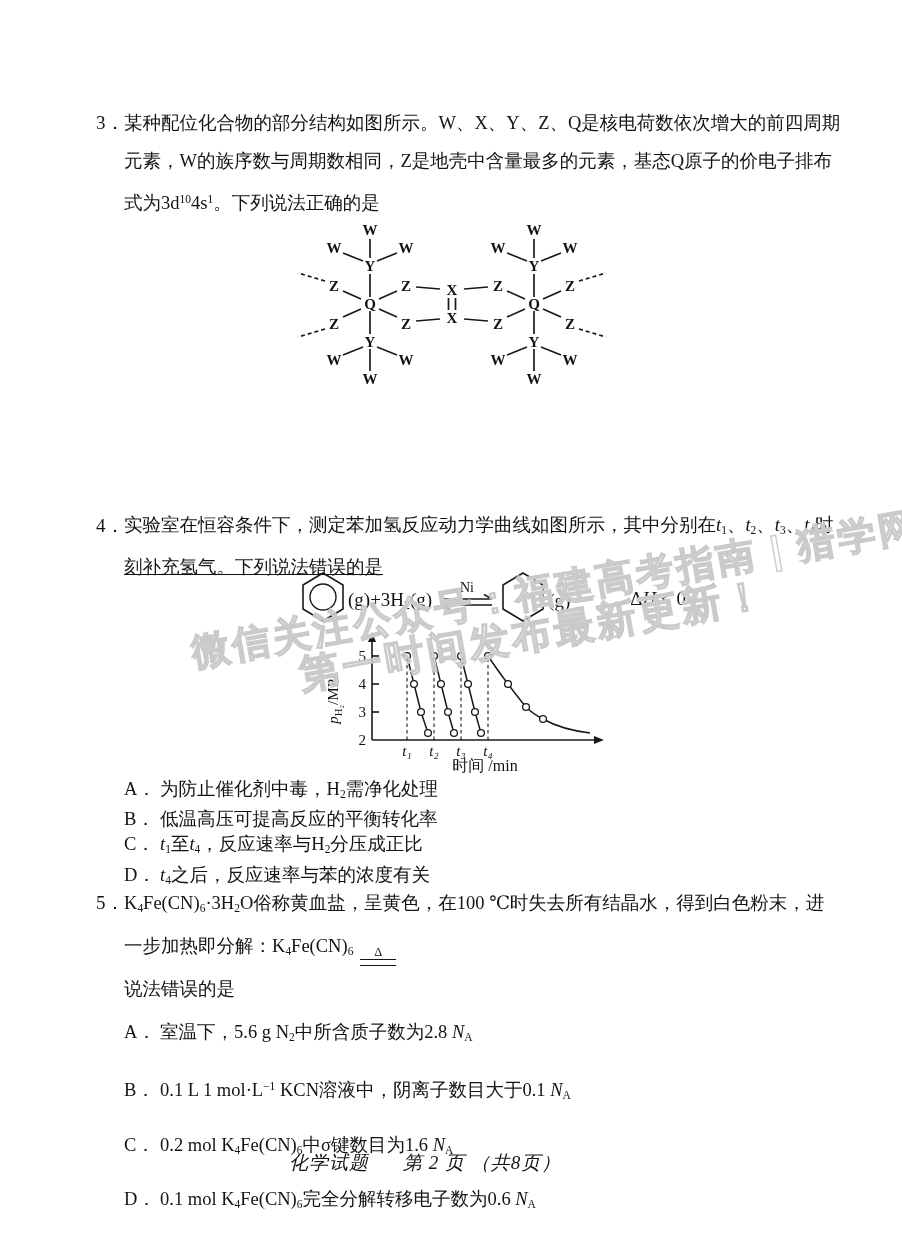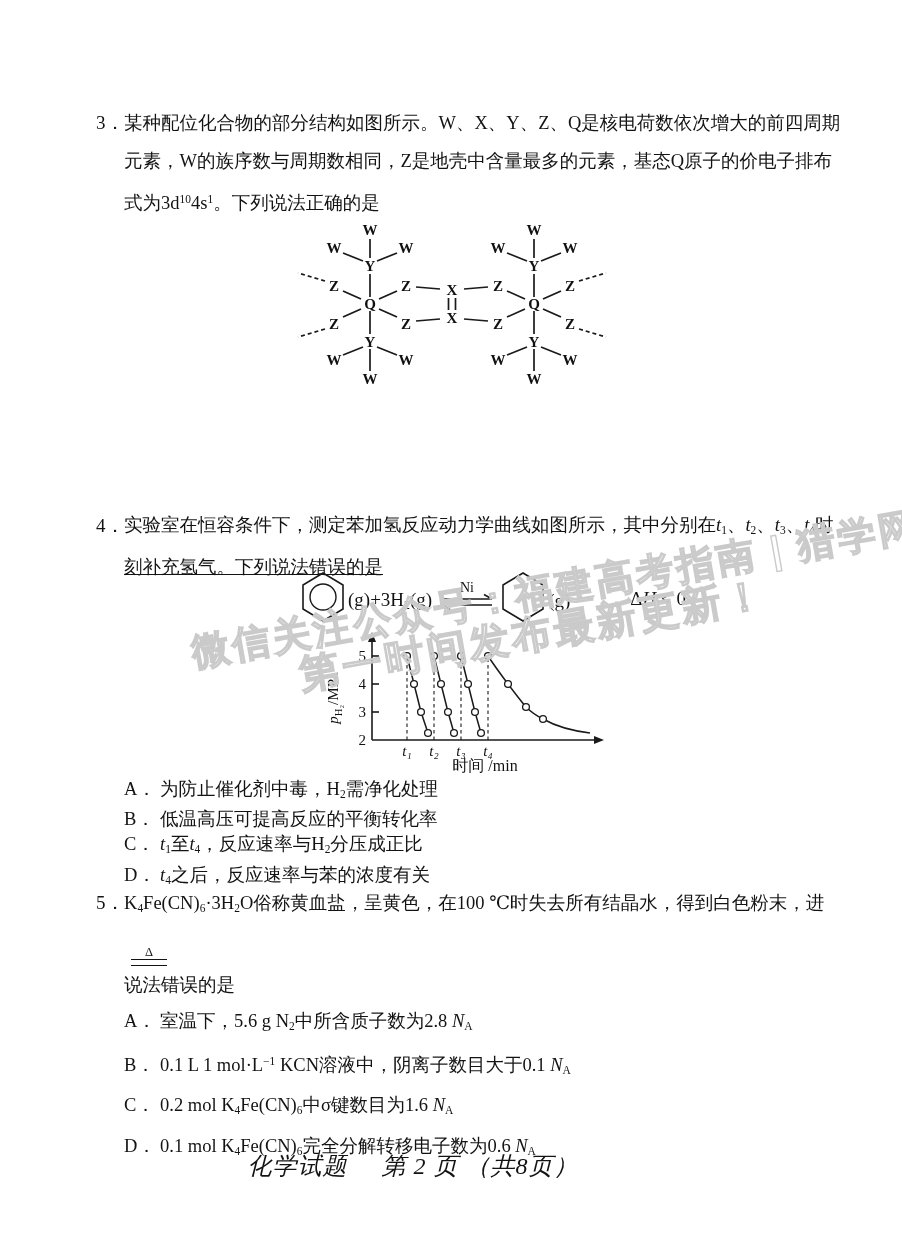--- a/index.html
+++ b/index.html
@@ -22,37 +22,37 @@
   .question{position:absolute;left:0;width:902px;padding-left:124px;box-sizing:border-box;z-index:2;}
   .q-num{position:absolute;left:96px;top:0;font-size:19px;line-height:38px;}
   .stem-line{font-size:18.5px;line-height:38px;white-space:nowrap;}
   sub{font-size:0.62em;vertical-align:-0.28em;}
   sup{font-size:0.62em;vertical-align:0.5em;}
   .options{margin:0;}
   .opt{font-size:18.5px;white-space:nowrap;}
   .opt .opt-label{display:inline-block;min-width:36px;}
   #q3 .opt{line-height:33.5px;}
   #q4 .opt{line-height:25px;}
-  #q5 .opt{line-height:35px;font-family:Liberation Serif, serif;}
+  #q5 .opt{line-height:49px;font-family:Liberation Serif, serif;}
   
   .fig-structure{margin:-6px 0 4px 158px;}
   .fig-equation{display:flex;align-items:center;margin:-16px 0 0 176px;height:54px;font-size:19px;}
   .fig-equation .state{margin:8px 2px 0 2px;white-space:nowrap;}
   .fig-equation .enthalpy{margin:4px 0 0 58px;white-space:nowrap;}
   .eqm-arrow{margin:0 4px;}
   .fig-graph{margin:4px 0 0 198px;}
   svg text{font-family:"Liberation Serif","DejaVu Serif",serif;}
   
   .heateq{display:inline-flex;flex-direction:column;align-items:center;vertical-align:-4px;margin:0 7px;}
   .heateq .heateq-delta{font-size:12.5px;line-height:11px;}
   .heateq .heateq-lines{width:36px;height:5px;border-top:1.6px solid #131313;border-bottom:1.6px solid #131313;margin-top:1px;}
   
   .footer{
-    position:absolute;top:1150px;left:0;width:780px;text-align:center;z-index:2;
-    font-style:italic;font-size:24px;letter-spacing:1px;padding-left:46px;box-sizing:border-box;
+    position:absolute;top:1150px;left:12px;width:780px;text-align:center;z-index:2;
+    font-style:italic;font-size:19px;letter-spacing:1px;padding-left:46px;box-sizing:border-box;
   }
   .footer .f-title{margin-right:34px;}
 </style>
 </head>
 <body>
 
 <div class="page">
 
   <div class="wm wm1">微信关注公众号：福建高考指南 | 猎学网</div>
   <div class="wm wm2">第一时间发布最新更新！</div>
@@ -238,21 +238,21 @@
       <div class="opt"><span class="opt-label">A．</span><span>为防止催化剂中毒，H<sub>2</sub>需净化处理</span></div>
       <div class="opt"><span class="opt-label">B．</span><span>低温高压可提高反应的平衡转化率</span></div>
       <div class="opt"><span class="opt-label">C．</span><span><i>t</i><sub>1</sub>至<i>t</i><sub>4</sub>，反应速率与H<sub>2</sub>分压成正比</span></div>
       <div class="opt"><span class="opt-label">D．</span><span><i>t</i><sub>4</sub>之后，反应速率与苯的浓度有关</span></div>
     </div>
   </div>
 
   <div class="question" id="q5" style="top:884px;">
     <span class="q-num">5．</span>
     <div class="stem-line">K<sub>4</sub>Fe(CN)<sub>6</sub>·3H<sub>2</sub>O俗称黄血盐，呈黄色，在100 ℃时失去所有结晶水，得到白色粉末，进</div>
-    <div class="stem-line"><span class="heateq">
+    <div class="stem-line"><span>一步加热即分解：K<sub>4</sub>Fe(CN)<sub>6</sub></span><span class="heateq">
           <span class="heateq-delta">Δ</span>
           <span class="heateq-lines"></span>
         </span></div>
     <div class="stem-line">说法错误的是</div>
 
     <div class="options">
       <div class="opt"><span class="opt-label">A．</span><span>室温下，5.6 g N<sub>2</sub>中所含质子数为2.8 <i>N</i><sub>A</sub></span></div>
       <div class="opt"><span class="opt-label">B．</span><span>0.1 L 1 mol·L<sup>−1</sup> KCN溶液中，阴离子数目大于0.1 <i>N</i><sub>A</sub></span></div>
       <div class="opt"><span class="opt-label">C．</span><span>0.2 mol K<sub>4</sub>Fe(CN)<sub>6</sub>中σ键数目为1.6 <i>N</i><sub>A</sub></span></div>
       <div class="opt"><span class="opt-label">D．</span><span>0.1 mol K<sub>4</sub>Fe(CN)<sub>6</sub>完全分解转移电子数为0.6 <i>N</i><sub>A</sub></span></div>

